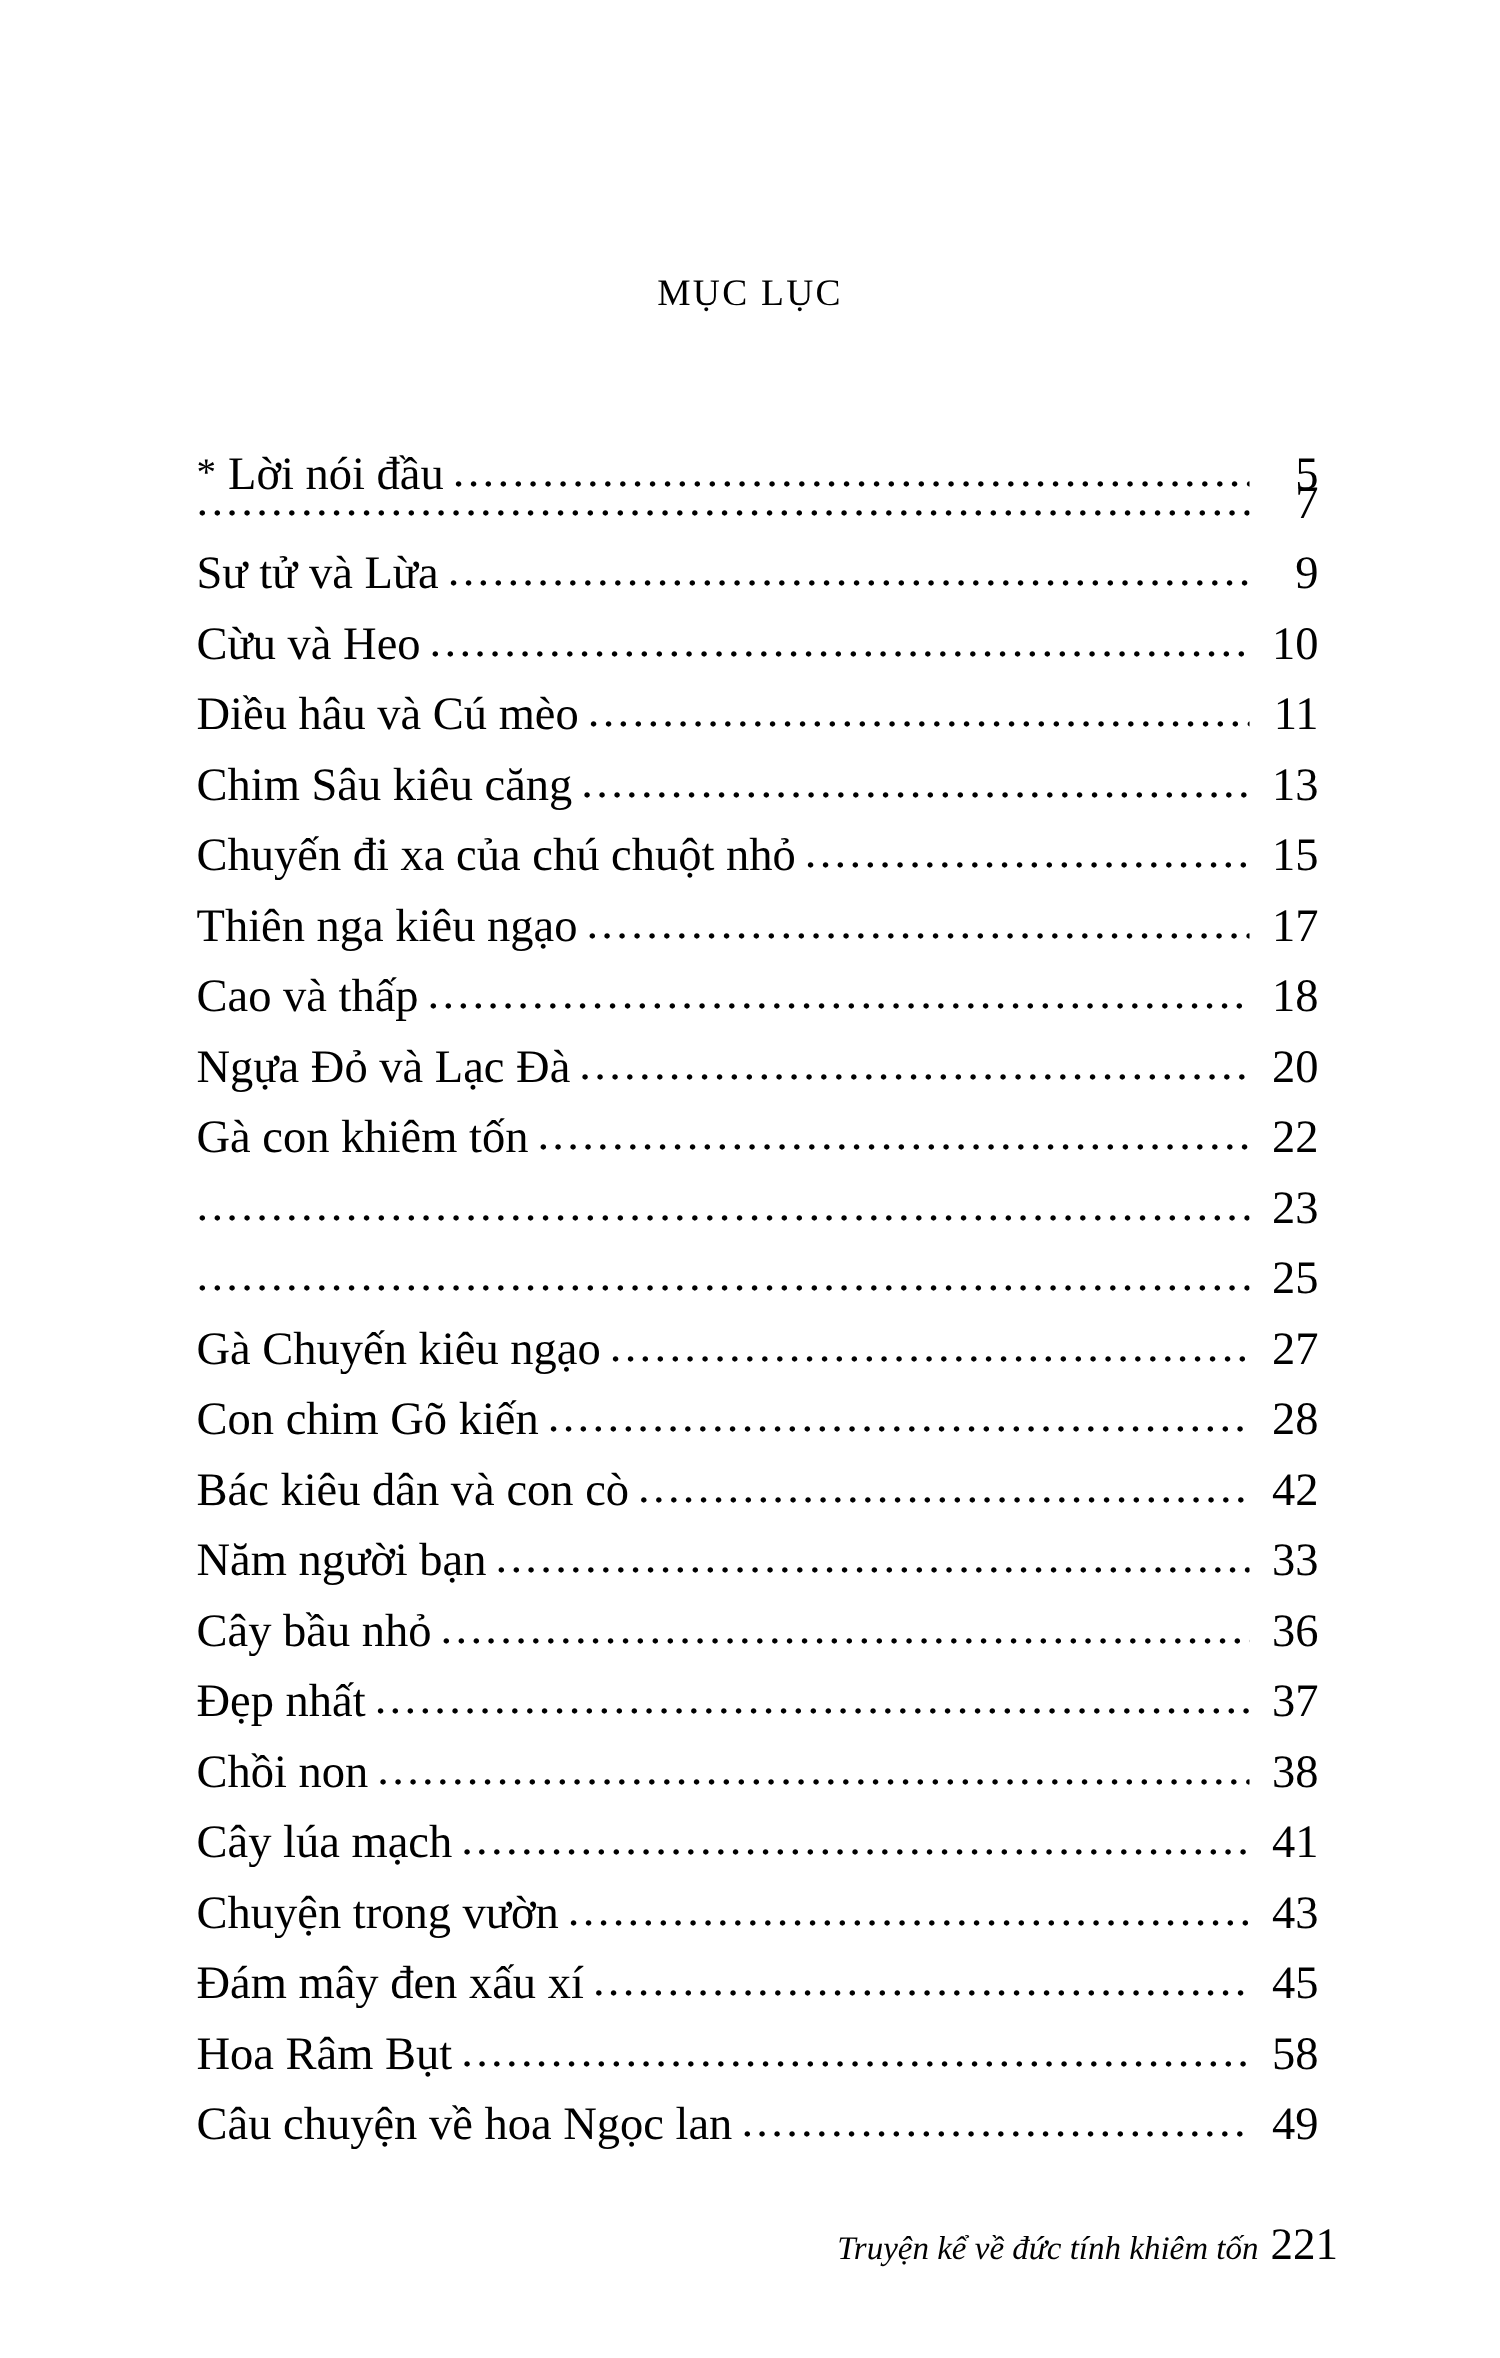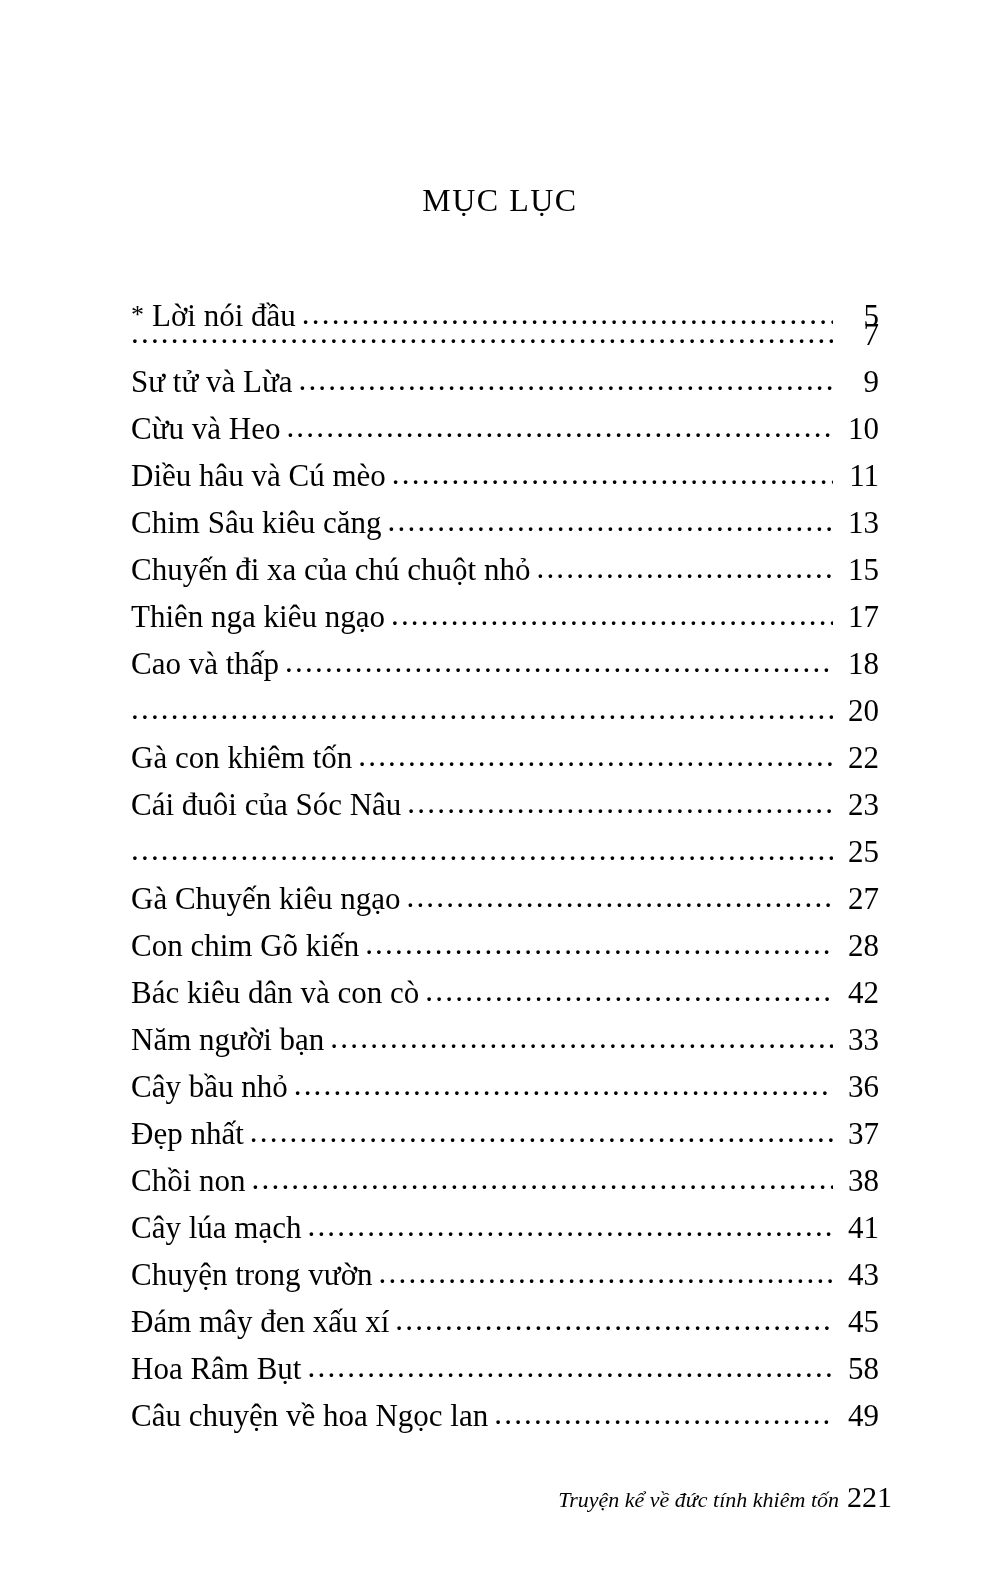--- a/index.html
+++ b/index.html
@@ -22,21 +22,21 @@
     padding: 0;
   }
 
   .toc-title {
     position: absolute;
     top: 182px;
     left: 0;
     width: 1000px;
     text-align: center;
     font-family: "Liberation Serif", serif;
-    font-size: 32px;
+    font-size: 25px;
     letter-spacing: 1.5px;
     font-weight: 400;
   }
 
   .toc-list {
     position: absolute;
     top: 272px;
     left: 131px;
     width: 748px;
     list-style: none;
@@ -153,30 +153,30 @@
         <span class="label">Thiên  nga kiêu ngạo</span>
         <span class="dots">.......................................................................................................</span>
         <span class="page-num">17</span>
       </li>
       <li class="toc-row">
         <span class="label">Cao và thấp</span>
         <span class="dots">.......................................................................................................</span>
         <span class="page-num">18</span>
       </li>
       <li class="toc-row">
+        <span class="label">Ngựa Đỏ và Lạc Đà</span>
         <span class="dots">.......................................................................................................</span>
         <span class="page-num">20</span>
       </li>
       <li class="toc-row">
         <span class="label">Gà con khiêm tốn</span>
         <span class="dots">.......................................................................................................</span>
         <span class="page-num">22</span>
       </li>
       <li class="toc-row">
-        <span class="label">Cái đuôi của Sóc Nâu</span>
         <span class="dots">.......................................................................................................</span>
         <span class="page-num">23</span>
       </li>
       <li class="toc-row">
         <span class="dots">.......................................................................................................</span>
         <span class="page-num">25</span>
       </li>
       <li class="toc-row">
         <span class="label">Gà Chuyến kiêu ngạo</span>
         <span class="dots">.......................................................................................................</span>

